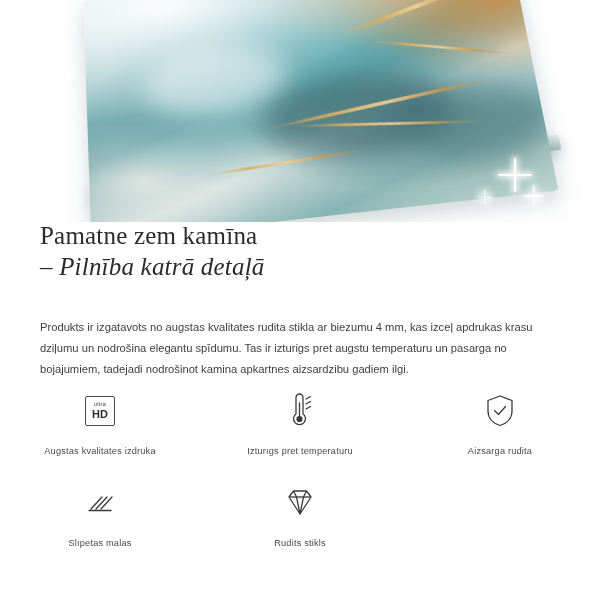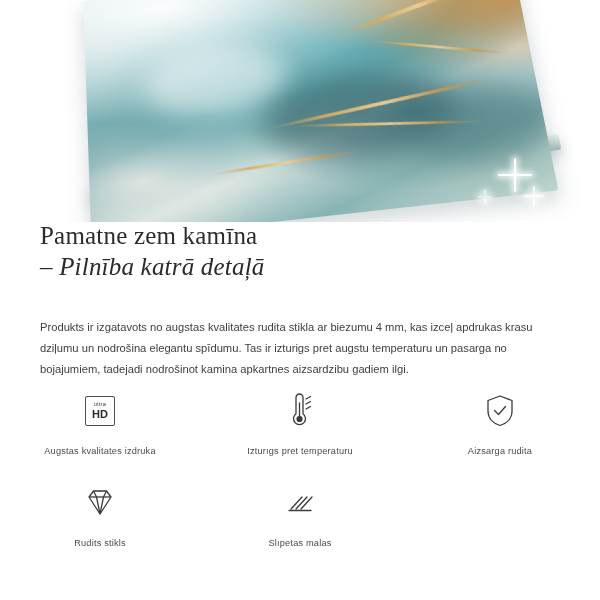--- a/index.html
+++ b/index.html
@@ -209,40 +209,40 @@
           <svg width="32" height="36" viewBox="0 0 32 36" fill="none" stroke="#3a3a3a" stroke-width="1.3" stroke-linejoin="round" stroke-linecap="round">
             <path d="M16 3 L28 7.5 v10.5 c0 7.5 -5.5 12.5 -12 14.5 c-6.5 -2 -12 -7 -12 -14.5 V7.5 z"></path>
             <polyline points="10.5,17.5 14.5,21.5 21.5,13.5"></polyline>
           </svg>
         </div>
         <div class="feature-label">Aizsarga rudita</div>
       </div>
 
       <div class="feature">
         <div class="icon-box">
+          <svg width="34" height="30" viewBox="0 0 34 30" fill="none" stroke="#3a3a3a" stroke-width="1.3" stroke-linecap="round">
+            <line x1="8" y1="21" x2="19" y2="9"></line>
+            <line x1="13" y1="21" x2="24" y2="9"></line>
+            <line x1="18" y1="21" x2="29" y2="9"></line>
+            <line x1="6" y1="22.5" x2="28" y2="22.5"></line>
+          </svg>
+        </div>
+        <div class="feature-label">Slıpetas malas</div>
+      </div>
+
+      <div class="feature">
+        <div class="icon-box">
           <svg width="36" height="32" viewBox="0 0 36 32" fill="none" stroke="#3a3a3a" stroke-width="1.3" stroke-linejoin="round">
             <polygon points="7,10 11.5,4 24.5,4 29,10 18,27"></polygon>
             <line x1="7" y1="10" x2="29" y2="10"></line>
             <line x1="11.5" y1="4" x2="14.5" y2="10"></line>
             <line x1="24.5" y1="4" x2="21.5" y2="10"></line>
             <line x1="14.5" y1="10" x2="18" y2="27"></line>
             <line x1="21.5" y1="10" x2="18" y2="27"></line>
           </svg>
         </div>
         <div class="feature-label">Rudits stikls</div>
       </div>
 
-      <div class="feature">
-        <div class="icon-box">
-          <svg width="34" height="30" viewBox="0 0 34 30" fill="none" stroke="#3a3a3a" stroke-width="1.3" stroke-linecap="round">
-            <line x1="8" y1="21" x2="19" y2="9"></line>
-            <line x1="13" y1="21" x2="24" y2="9"></line>
-            <line x1="18" y1="21" x2="29" y2="9"></line>
-            <line x1="6" y1="22.5" x2="28" y2="22.5"></line>
-          </svg>
-        </div>
-        <div class="feature-label">Slıpetas malas</div>
-      </div>
-
 
     </div>
   </div>
 </div>
 
 </body></html>

